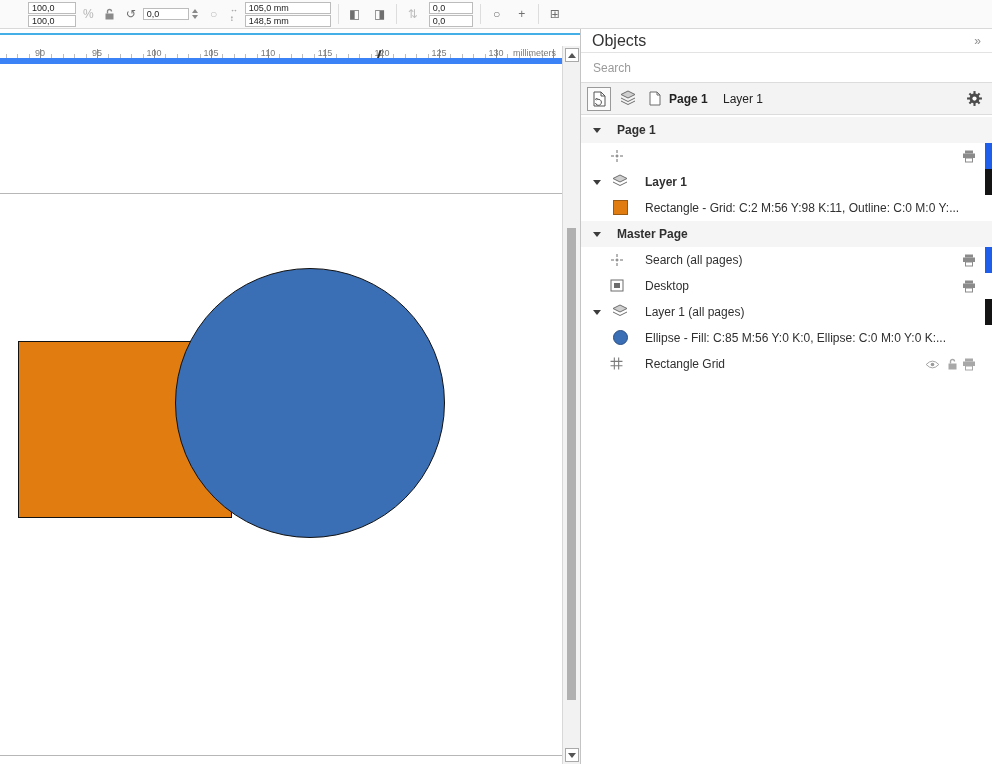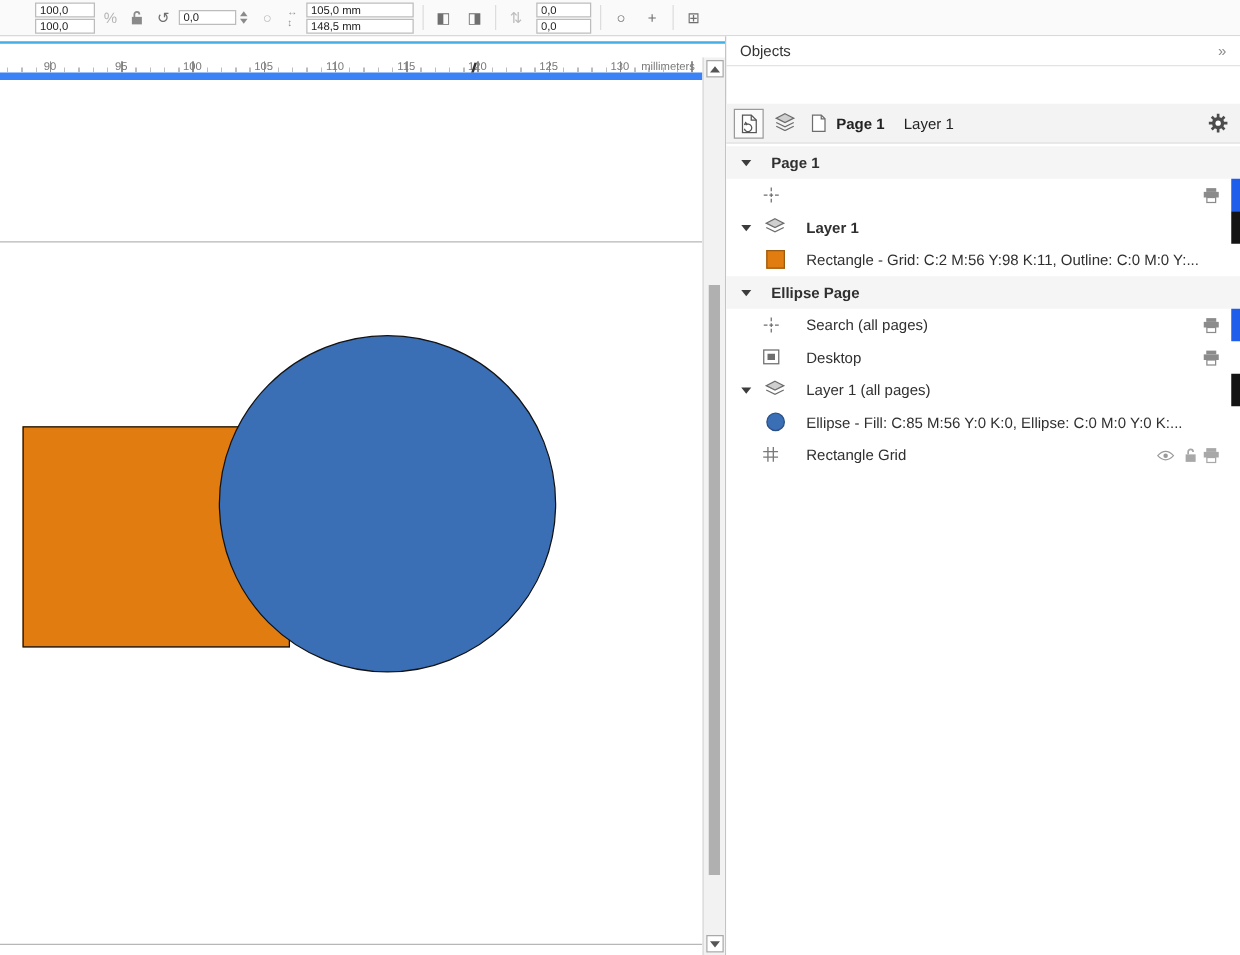--- a/index.html
+++ b/index.html
@@ -62,21 +62,21 @@
             border-bottom:5px solid #555; }
   .tri-dn { width:0; height:0; border-left:4px solid transparent; border-right:4px solid transparent;
             border-top:5px solid #555; }
   .thumb { position:absolute; left:4px; top:182px; width:9px; height:472px; background:#b0b0b0; }
 
   
   .docker { position:absolute; left:580px; top:29px; width:412px; height:735px;
             background:#fff; border-left:1px solid #c4c4c4; }
   .dheader { position:absolute; top:0; left:0; right:0; height:24px;
              border-bottom:1px solid #e3e3e3; display:flex; align-items:center; padding:0 11px; }
-  .dtitle { font-size:12px; color:#333; }
+  .dtitle { font-size:16px; color:#333; }
   .dchev { margin-left:auto; color:#8e8e8e; font-size:12px; }
   .dsearch { position:absolute; top:24px; left:0; right:0; height:30px; border-bottom:1px solid #dcdcdc; }
   .dsearch input { border:none; outline:none; width:100%; height:100%; padding:0 12px;
                    font-size:12px; color:#444; background:transparent;
                    font-family:"Liberation Sans","DejaVu Sans",sans-serif; }
   .dsearch input::placeholder { color:#9a9a9a; }
   .dtoolbar { position:absolute; top:54px; left:0; right:0; height:32px;
               background:#f3f3f3; border-bottom:1px solid #dcdcdc; }
   .tbtn { position:absolute; left:6px; top:4px; width:24px; height:24px; background:#fbfbfb;
           border:1px solid #9a9a9a; display:flex; align-items:center; justify-content:center; }
@@ -184,20 +184,23 @@
         <span class="tri-dn"></span>
       </span>
   </div>
 
   <div class="docker">
     <div class="dheader">
       <span class="dtitle">Objects</span>
       <span class="dchev">»</span>
     </div>
 
+    <div class="dsearch">
+      <input type="text" placeholder="Search" style="">
+    </div>
 
     <div class="dtoolbar">
       <span class="tbtn">
         <svg width="15" height="16" viewBox="0 0 15 16">
           <path d="M2 1 H9 L13 5 V15 H2 Z" fill="#fff" stroke="#555"></path>
           <path d="M9 1 V5 H13" fill="none" stroke="#555"></path>
           <path d="M4.5 9 a3 3 0 1 1 -1 3 M3.5 9 l1 -2 l1.5 1.5" fill="none" stroke="#555"></path>
         </svg>
       </span>
       <span class="tico" style="left:38px">
@@ -264,21 +267,21 @@
         <span class="swatch sw-black"></span>
       </div>
 
       <div class="trow" style="top:80px">
         <span class="ric sq-ic"></span>
         <span class="tlabel" style="left:64px;right:12px">Rectangle - Grid: C:2 M:56 Y:98 K:11, Outline: C:0 M:0 Y:...</span>
       </div>
 
       <div class="trow group" style="top:106px">
         <span class="exp"></span>
-        <span class="tlabel bold" style="left:36px;right:30px">Ellipse Page</span>
+        <span class="tlabel bold" style="left:36px;right:30px">Master Page</span>
       </div>
 
       <div class="trow" style="top:132px">
         <span class="ric" style="left:29px;top:6px">
           <svg width="14" height="14" viewBox="0 0 14 14">
             <path d="M7 1 V13 M1 7 H13" stroke="#6d6d6d" stroke-dasharray="3 1.5"></path>
           </svg>
         </span>
         <span class="tlabel" style="left:64px;right:40px">Search (all pages)</span>
         <span class="ricr" style="right:16px">

